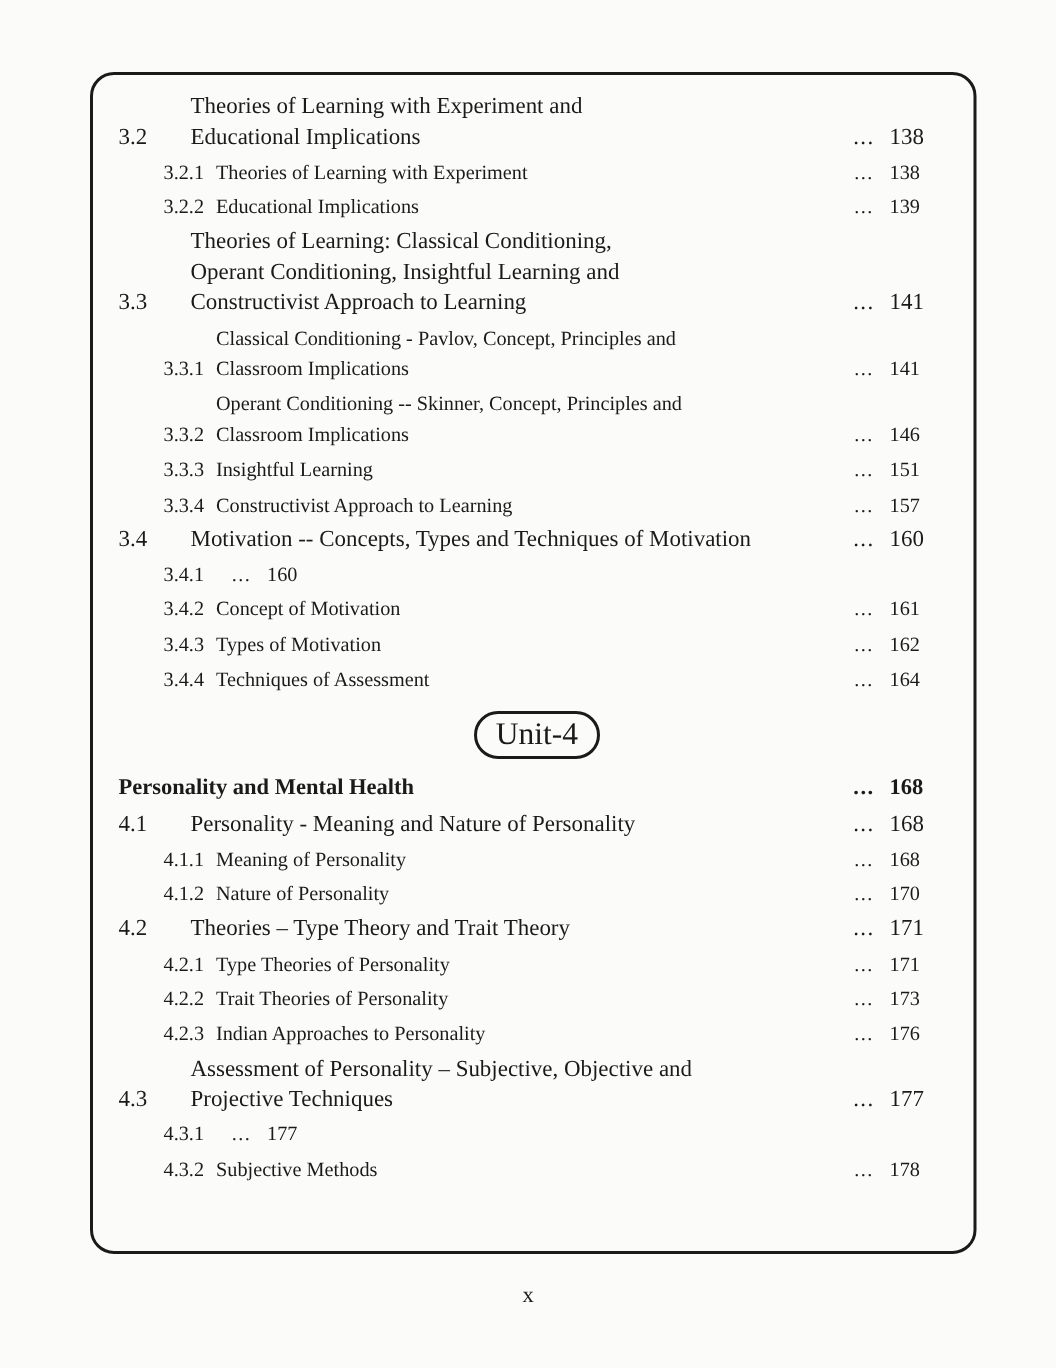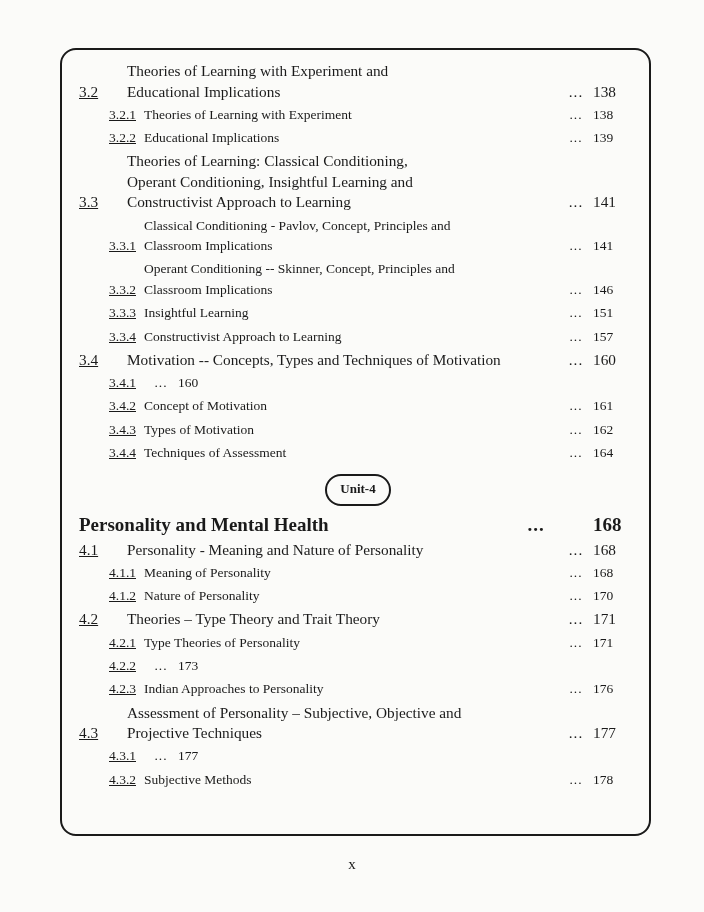--- a/index.html
+++ b/index.html
@@ -10,33 +10,33 @@
     position:relative; width:704px; height:912px;
     background:var(--paper); color:var(--ink);
     font-family:"Liberation Serif", serif; overflow:hidden;
   }
   .toc-box {
     position:absolute; left:60px; top:48px; width:591px; height:788px;
     border:2.5px solid var(--ink); border-radius:16px;
     padding:11px 12px 8px 17px;
   }
   .row { display:flex; align-items:flex-end; margin-bottom:2.8px; }
-  .row .num   { flex:0 0 auto;text-decoration:underline; }
+  .row .num   { flex:0 0 auto; }
   .row .title { flex:1 1 auto; }
   .row .dots  { flex:0 0 34px; text-align:center; letter-spacing:1px; }
   .row .page  { flex:0 0 44px; text-align:left; }
   .section    { font-size:15.3px; line-height:20.5px; }
   .section .num { width:48px; }
   .subsection { font-size:13.5px; line-height:20.5px; }
   .subsection .num { margin-left:30px; width:35px; }
-  .chapter    { font-size:19px; font-weight:bold; line-height:22px; margin:5px 0 4px;gap:40px; }
+  .chapter    { font-size:15px; font-weight:bold; line-height:22px; margin:5px 0 4px; }
   .unit-row   { text-align:center; margin:10px 0 8px; }
   .unit-badge {
     display:inline-block; border:2.5px solid var(--ink); border-radius:18px;
-    padding:1px 13px 3px; font-weight:bold; font-size:13px; line-height:24px;
+    padding:1px 13px 3px; font-weight:normal; font-size:21px; line-height:24px;
   }
   .folio {
     position:absolute; left:0; right:0; top:856px;
     text-align:center; font-size:15px;
   }
 </style>
 </head>
 <body>
 
 <div class="sheet">
@@ -149,20 +149,21 @@
         <span class="page">171</span>
       </div>
       <div class="row subsection">
         <span class="num">4.2.1</span>
         <span class="title">Type Theories of Personality</span>
         <span class="dots">...</span>
         <span class="page">171</span>
       </div>
       <div class="row subsection">
         <span class="num">4.2.2</span>
+        <span class="title">Trait Theories of Personality</span>
         <span class="dots">...</span>
         <span class="page">173</span>
       </div>
       <div class="row subsection">
         <span class="num">4.2.3</span>
         <span class="title">Indian Approaches to Personality</span>
         <span class="dots">...</span>
         <span class="page">176</span>
       </div>
       <div class="row section">

